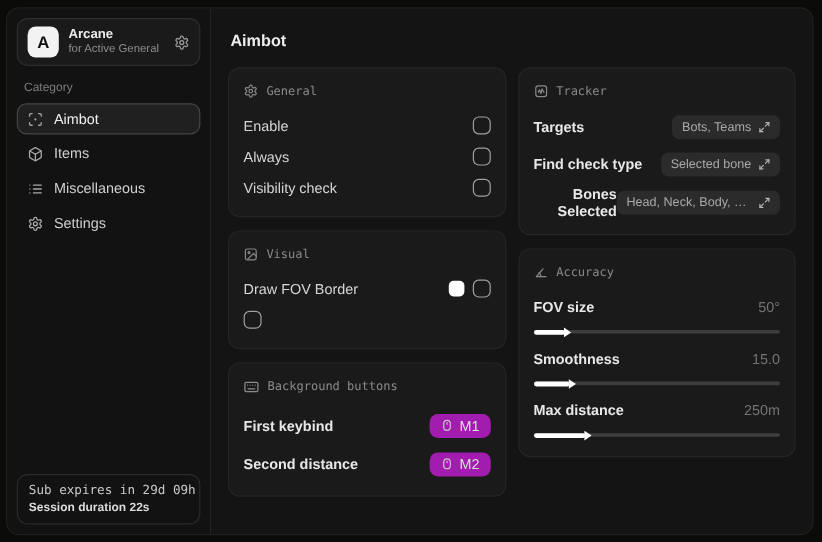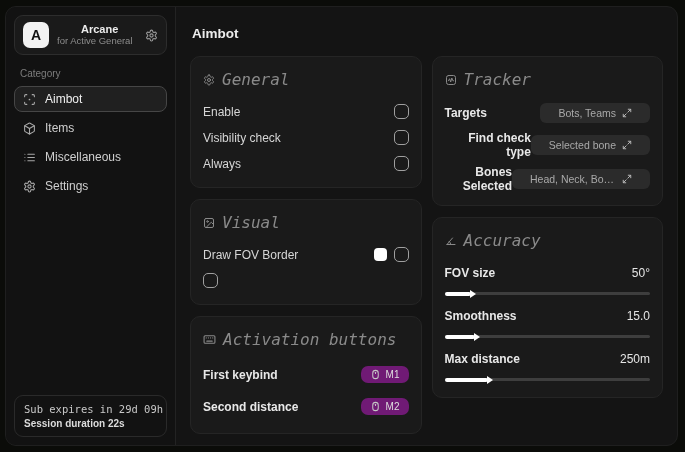--- a/index.html
+++ b/index.html
@@ -37,21 +37,21 @@
   .brand-logo {
     width:26px; height:26px;
     background:#f2f2f2;
     border-radius:7px;
     color:#111;
     font-weight:bold; font-size:14px;
     display:flex; align-items:center; justify-content:center;
     flex:0 0 26px;
   }
   .brand-text { margin-left:8px; line-height:1.15; flex:1; min-width:0; }
-  .brand-name { font-size:11px; font-weight:bold; color:#ececec;margin-left:24px; }
+  .brand-name { font-size:11px; font-weight:bold; color:#ececec; }
   .brand-sub  { font-size:9.5px; color:#8d8d8d; }
   .brand-gear { color:#9a9a9a; display:flex; }
   .cat-label { font-size:10px; color:#7d7d7d; margin:13px 6px 7px 6px; }
   .nav { display:flex; flex-direction:column; gap:3px; }
   .nav-item {
     display:flex; align-items:center; gap:9px;
     height:26px; padding:0 8px;
     border-radius:8px;
     border:1px solid transparent;
     color:#cfcfcf; font-size:12px;
@@ -83,67 +83,66 @@
   .panel {
     background:#1a1a1a;
     border:1px solid #252525;
     border-radius:10px;
     padding:10px 12px 12px 12px;
   }
   .panel-head {
     display:flex; align-items:center; gap:7px;
     color:#8a8a8a;
     font-family:"DejaVu Sans Mono", monospace;
-    font-size:16px;
+    font-size:10px;
     margin:3px 0 11px 0;
-    font-style:italic;
   }
   .panel-head .picon { display:flex; color:#8a8a8a; }
   .row {
     display:flex; align-items:center; justify-content:space-between;
     min-height:23px;
   }
   .row + .row { margin-top:3px; }
   .row-label { font-size:12px; color:#d6d6d6; }
   .row-label.strong { font-weight:bold; color:#e8e8e8; }
   .checkbox {
     width:15px; height:15px;
     border:1.5px solid #a0a0a0;
     border-radius:5px;
     background:transparent;
   }
   .ctrl-group { display:flex; align-items:center; gap:7px; }
   .swatch { width:13px; height:13px; border-radius:4px; }
   .keybind-row { min-height:29px; }
   .key-pill {
     display:flex; align-items:center; gap:5px;
-    background:#701a75;
+    background:#a21caf;
     border-radius:7px;
     padding:3px 9px;
-    font-size:10px; color:#dedede;text-align:right;
+    font-size:12px; color:#dedede;text-align:right;
   }
   .key-pill .kicon { display:flex; color:#c6c6c6; }
   .drop-pill {
     display:flex; align-items:center; gap:6px;
     background:#2b2b2b;
     border-radius:6px;
-    padding:4px 18px;
+    padding:4px 8px;
     font-size:10.5px; color:#a9a9a9;
     max-width:138px;
   }
   .drop-pill .dtext {
     white-space:nowrap; overflow:hidden; text-overflow:ellipsis;
     max-width:104px;
   }
   .drop-pill .dicon { display:flex; color:#b5b5b5; flex:0 0 auto; }
   .tracker-row { min-height:25px;text-align:right; }
   .tracker-row + .tracker-row { margin-top:6px; }
   .slider-group { margin-top:2px; }
   .slider-group + .slider-group { margin-top:9px;text-align:right; }
-  .slider-value { font-size:12px; color:#e5e5e5; }
+  .slider-value { font-size:12px; color:#737373; }
   .slider-track {
     position:relative;
     height:3px;
     background:#3e3e3e;
     border-radius:2px;
     margin:8px 0 4px 0;
   }
   .slider-fill {
     position:absolute; left:0; top:-0.5px;
     height:4px;
@@ -251,25 +250,25 @@
                   <circle cx="12" cy="12" r="3"></circle>
                 </svg>
             </span>
             <span>General</span>
           </div>
           <div class="row">
             <span class="row-label">Enable</span>
             <span class="checkbox"></span>
           </div>
           <div class="row">
+            <span class="row-label">Always</span>
+            <span class="checkbox"></span>
+          </div>
+          <div class="row">
             <span class="row-label">Visibility check</span>
-            <span class="checkbox"></span>
-          </div>
-          <div class="row">
-            <span class="row-label">Always</span>
             <span class="checkbox"></span>
           </div>
         </div>
 
         <div class="panel">
           <div class="panel-head">
             <span class="picon">
               <svg width="12" height="12" viewBox="0 0 24 24" fill="none" stroke="currentColor" stroke-width="2" stroke-linecap="round" stroke-linejoin="round">
                   <rect x="3" y="3" width="18" height="18" rx="3"></rect>
                   <circle cx="9" cy="9" r="1.6"></circle>
@@ -291,21 +290,21 @@
         </div>
 
         <div class="panel">
           <div class="panel-head">
             <span class="picon">
               <svg width="13" height="13" viewBox="0 0 24 24" fill="none" stroke="currentColor" stroke-width="2" stroke-linecap="round" stroke-linejoin="round">
                   <rect x="2" y="5" width="20" height="14" rx="2"></rect>
                   <path d="M6 9h.01M10 9h.01M14 9h.01M18 9h.01M7 15h10"></path>
                 </svg>
             </span>
-            <span>Activation buttons</span>
+            <span>Background buttons</span>
           </div>
           <div class="row keybind-row">
             <span class="row-label strong">First keybind</span>
             <span class="key-pill">
               <span class="kicon">
                 <svg width="11" height="11" viewBox="0 0 24 24" fill="none" stroke="currentColor" stroke-width="2.2" stroke-linecap="round" stroke-linejoin="round">
                     <rect x="6" y="3" width="12" height="18" rx="6"></rect>
                     <path d="M12 7v3"></path>
                   </svg>
               </span>

